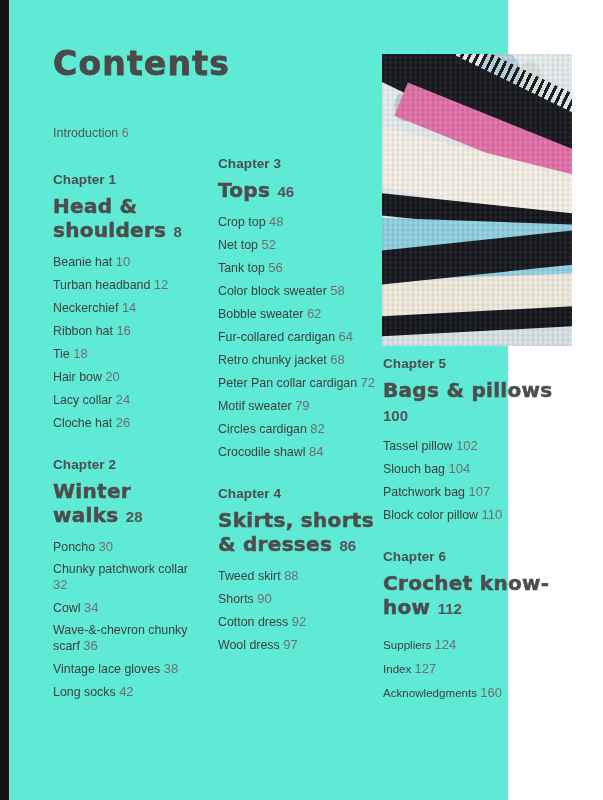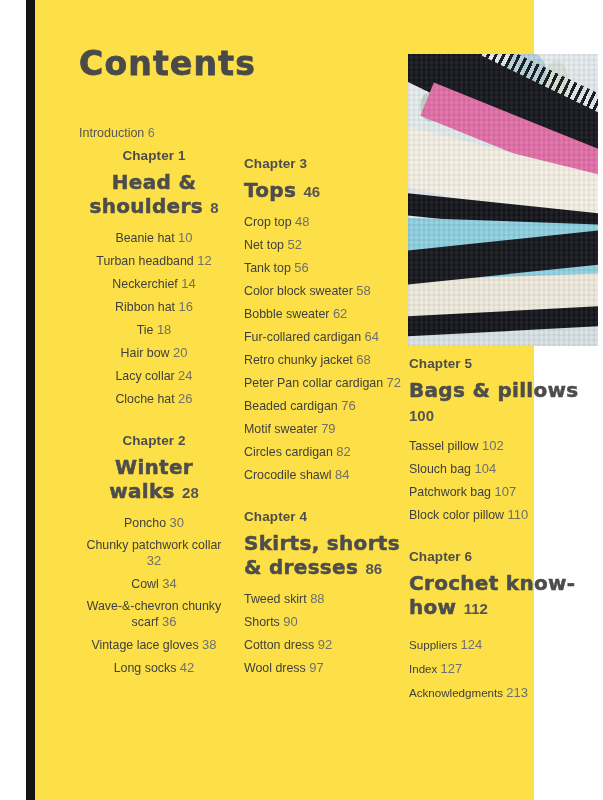--- a/index.html
+++ b/index.html
@@ -13,22 +13,21 @@
     font-family: "Liberation Sans", sans-serif;
     color: #3a3a3a;
     overflow: hidden;
     position: relative;
   }
   .page {
     position: absolute;
     left: 0; top: 0;
     width: 508px;
     height: 800px;
-    background: #fde047;
-    margin-left: 26px;
+    background: #5eead4;
   }
   .spine {
     position: absolute;
     left: 0; top: 0;
     width: 9px;
     height: 800px;
     background: #141414;
   }
   .title {
     position: absolute;
@@ -164,21 +163,21 @@
     top: 14px;
     width: 210px;
     height: 30px;
     transform: rotate(26deg);
     background-image: repeating-linear-gradient(90deg, #14161c 0 3px, rgba(0,0,0,0) 3px 7px);
   }
 
   .col {
     position: absolute;
   }
-  .col1 { left: 53px; top: 148px; width: 150px; text-align: center; }
+  .col1 { left: 53px; top: 172px; width: 150px; }
   .col2 { left: 218px; top: 156px; width: 158px; }
   .col3 { left: 383px; top: 356px; width: 180px; }
 
   .chapter-label {
     font-size: 13.5px;
     font-weight: bold;
     color: #4d4d4d;
     margin-bottom: 7px;
     letter-spacing: .1px;
   }
@@ -284,21 +283,20 @@
         <span class="pg">46</span>
       </div>
       <div class="entry"><span>Crop top</span> <span class="pg">48</span></div>
       <div class="entry"><span>Net top</span> <span class="pg">52</span></div>
       <div class="entry"><span>Tank top</span> <span class="pg">56</span></div>
       <div class="entry"><span>Color block sweater</span> <span class="pg">58</span></div>
       <div class="entry"><span>Bobble sweater</span> <span class="pg">62</span></div>
       <div class="entry"><span>Fur-collared cardigan</span> <span class="pg">64</span></div>
       <div class="entry"><span>Retro chunky jacket</span> <span class="pg">68</span></div>
       <div class="entry"><span>Peter Pan collar cardigan</span> <span class="pg">72</span></div>
-      <div class="entry"><span>Beaded cardigan</span> <span class="pg">76</span></div>
       <div class="entry"><span>Motif sweater</span> <span class="pg">79</span></div>
       <div class="entry"><span>Circles cardigan</span> <span class="pg">82</span></div>
       <div class="entry"><span>Crocodile shawl</span> <span class="pg">84</span></div>
     </div>
 
     <div class="block">
       <div class="chapter-label">Chapter 4</div>
       <div class="chapter-title">
         <span>Skirts, shorts &amp; dresses</span>
         <span class="pg">86</span>
@@ -325,18 +323,18 @@
 
     <div class="block" style="margin-top:12px;">
       <div class="chapter-label">Chapter 6</div>
       <div class="chapter-title">
         <span>Crochet know-how</span>
         <span class="pg">112</span>
       </div>
       <div class="backmatter">
         <div class="entry"><span>Suppliers</span> <span class="pg">124</span></div>
         <div class="entry"><span>Index</span> <span class="pg">127</span></div>
-        <div class="entry"><span>Acknowledgments</span> <span class="pg">213</span></div>
+        <div class="entry"><span>Acknowledgments</span> <span class="pg">160</span></div>
       </div>
     </div>
   </div>
 
 </div>
 
 </body></html>

